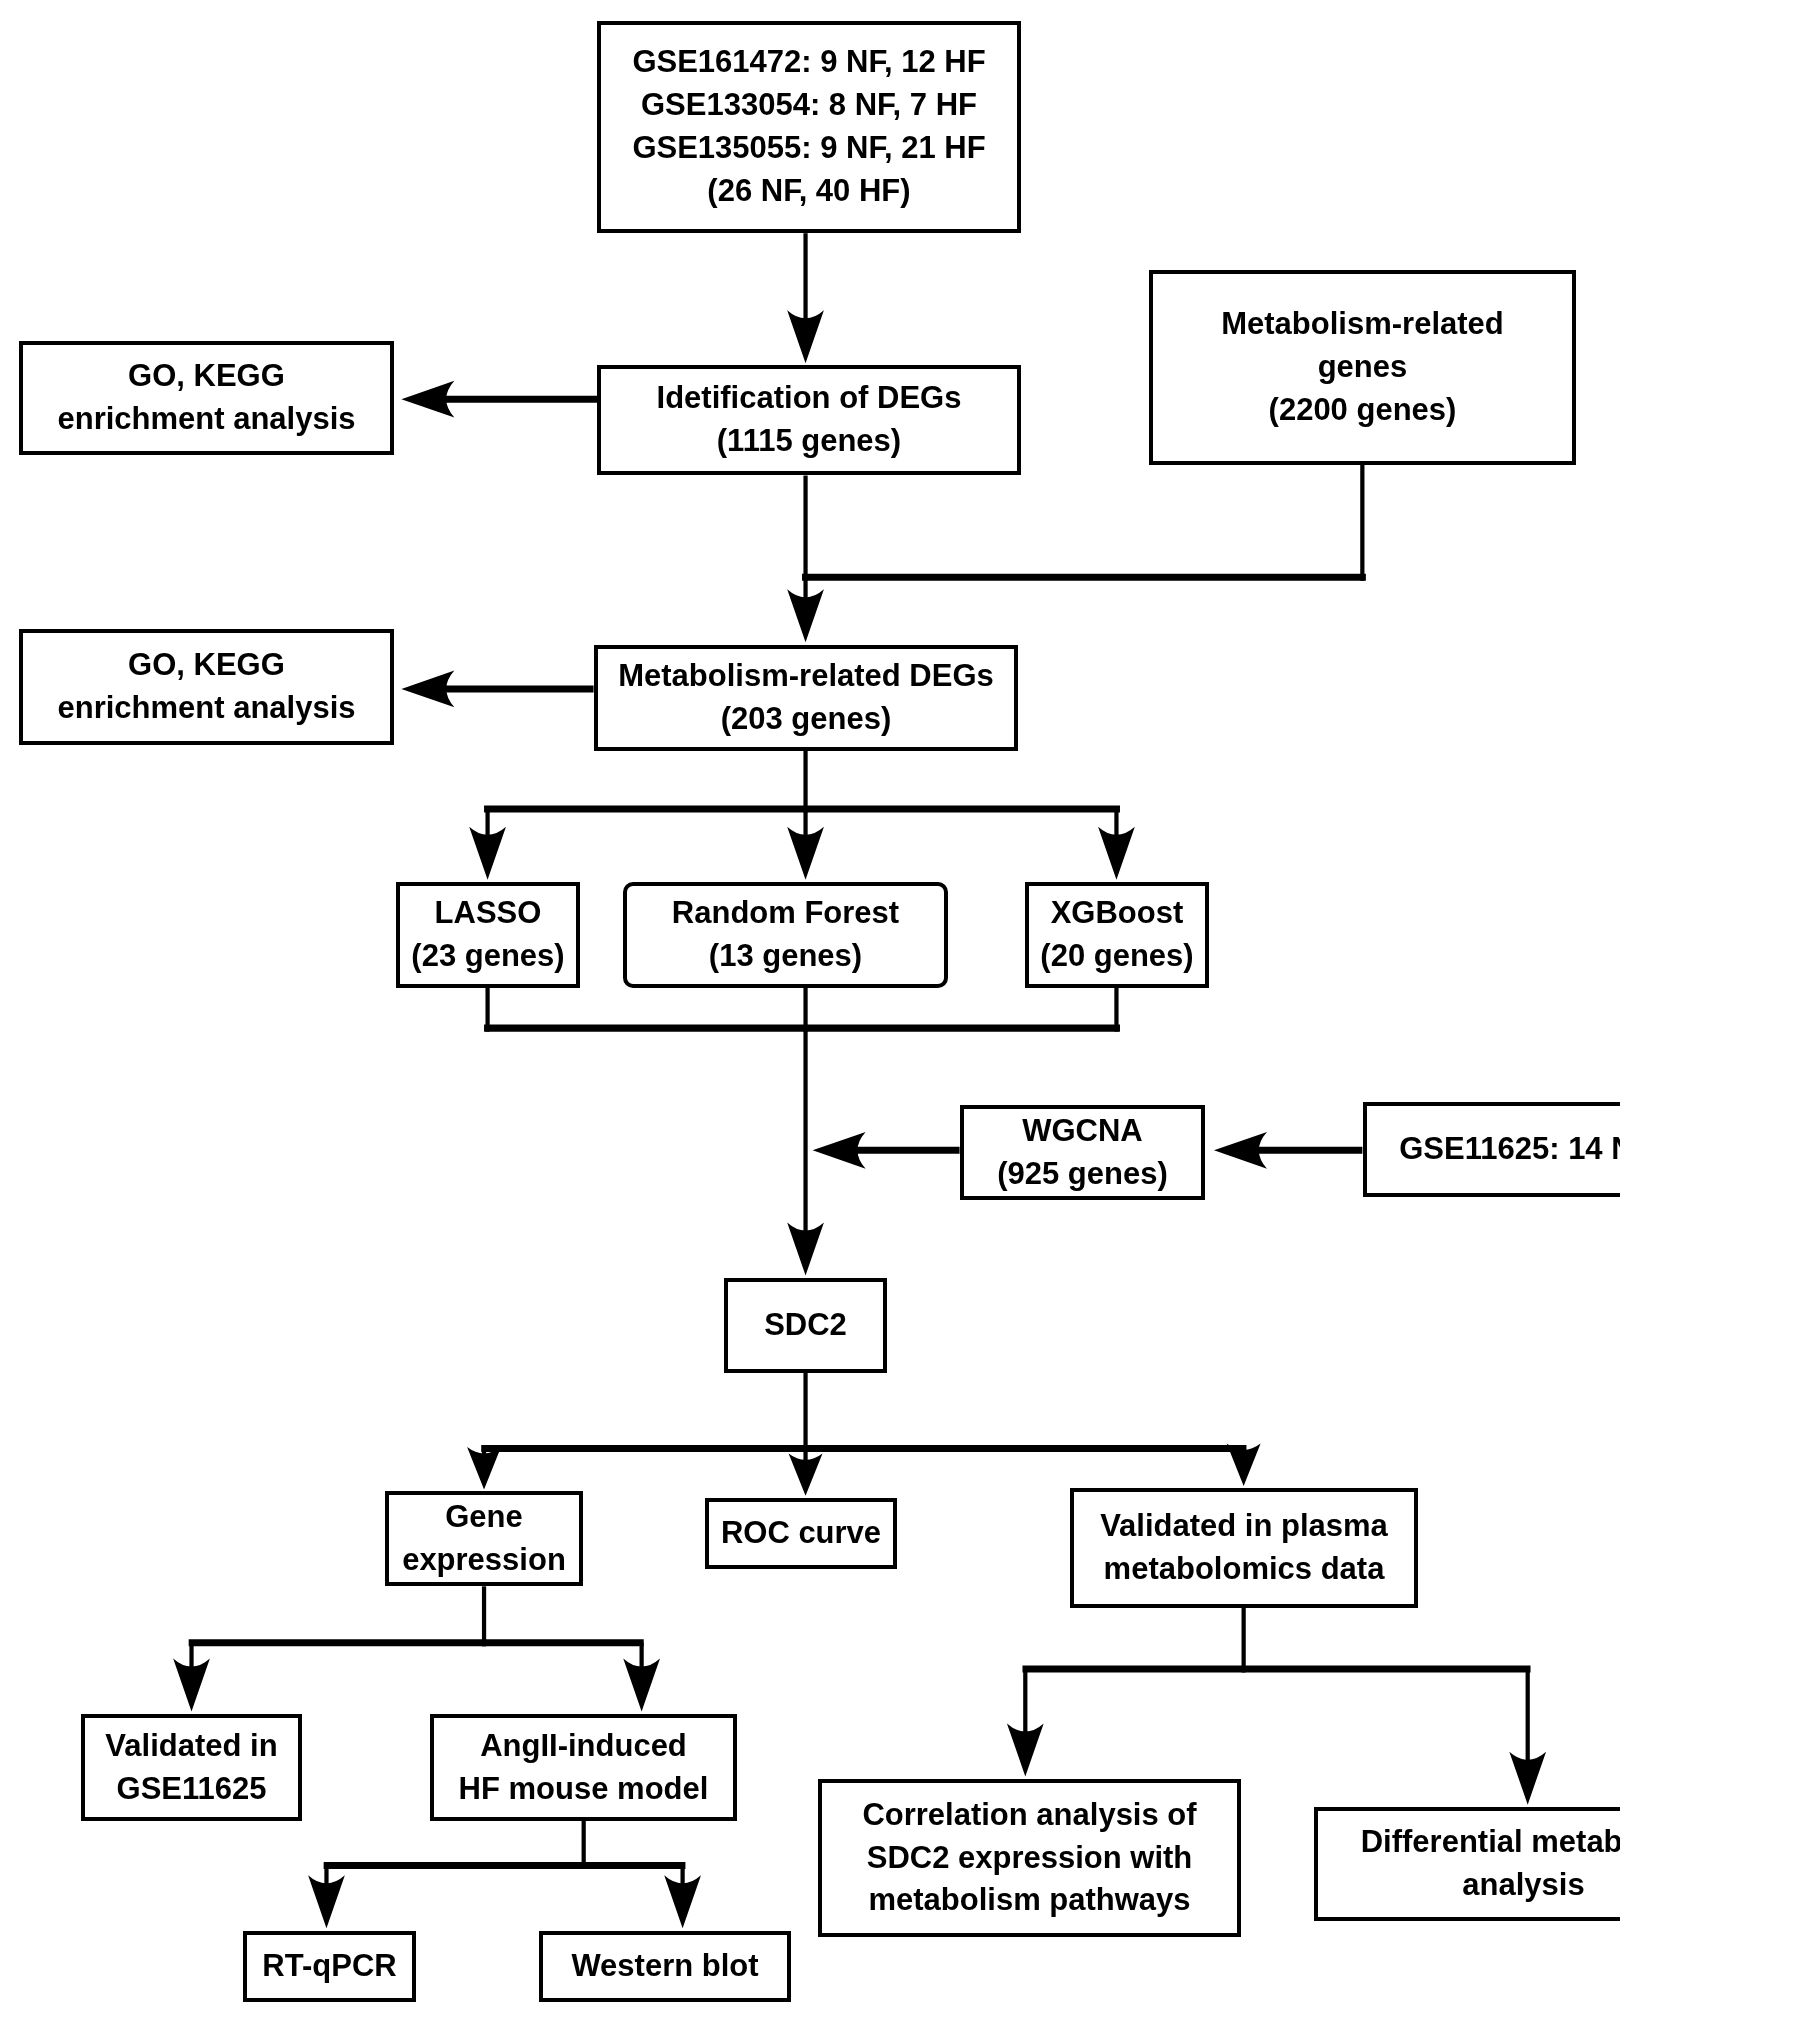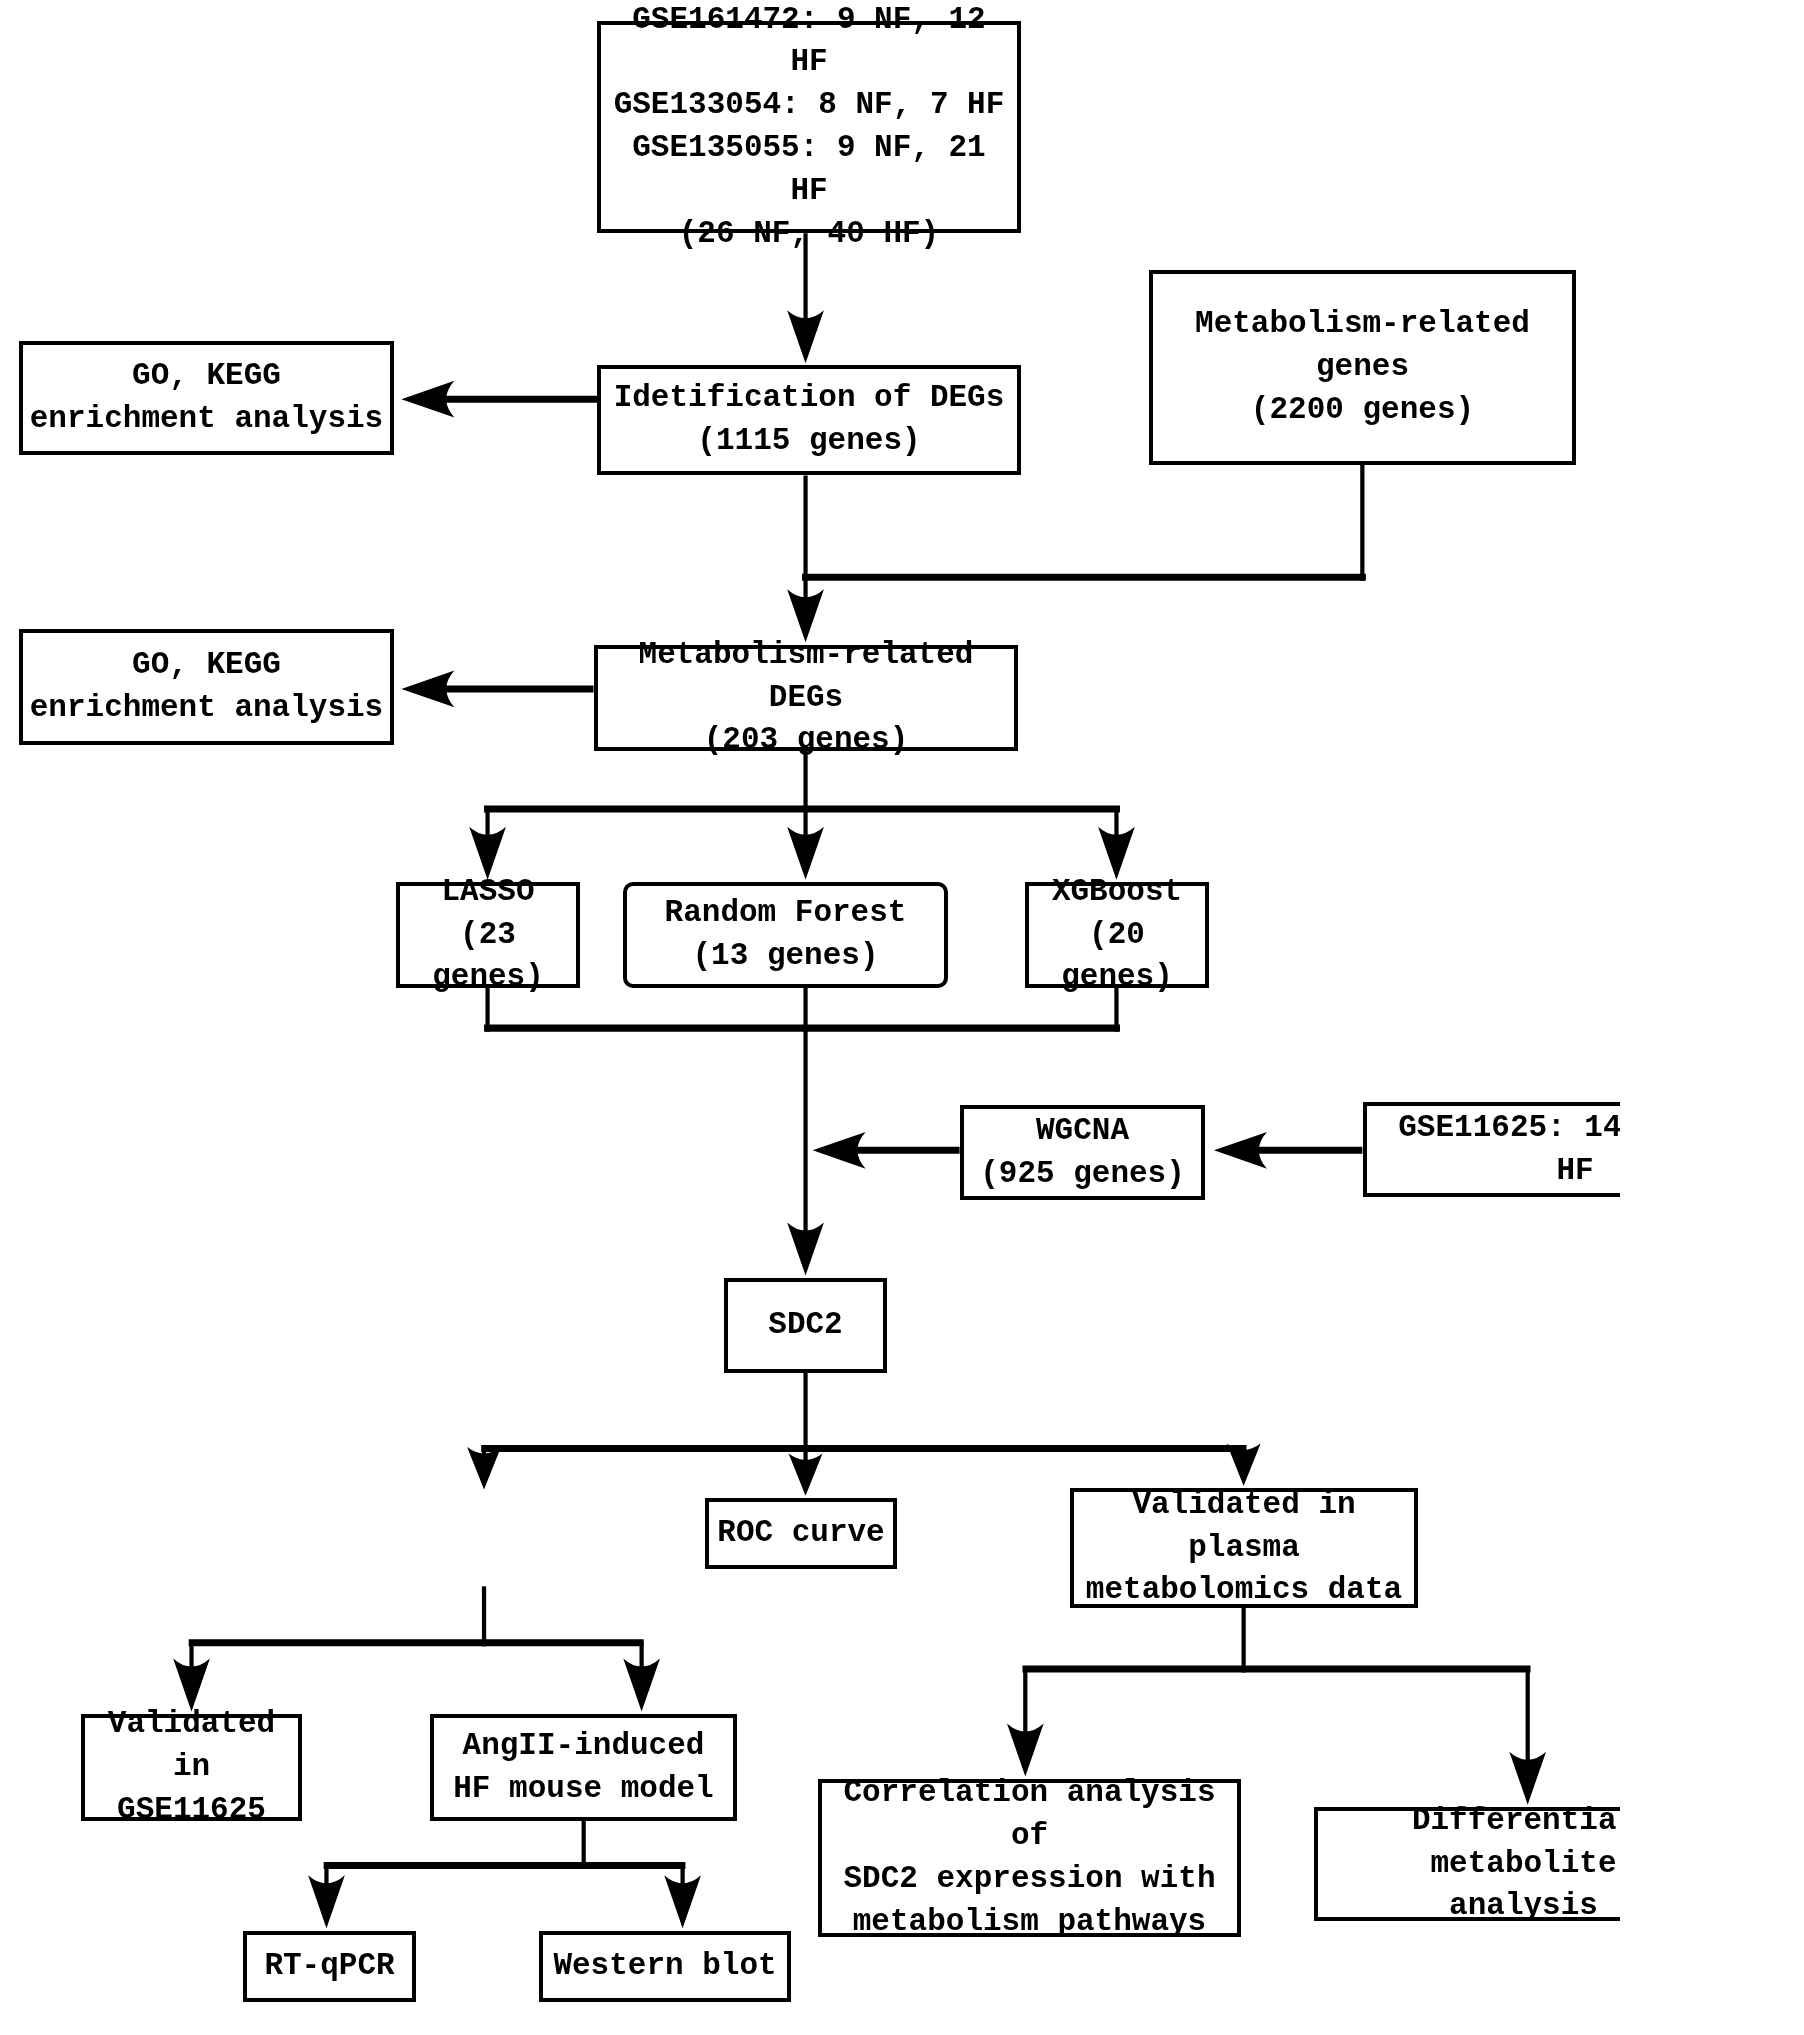--- a/index.html
+++ b/index.html
@@ -1,17 +1,17 @@
 <!DOCTYPE html>
 <html style="font-size:11.3px"><head>
 <meta charset="utf-8">
 <style>
   html,body{margin:0;padding:0;background:#ffffff;}
   #canvas{position:relative;width:1620px;height:2035px;background:#ffffff;overflow:hidden;
-          font-family:Liberation Mono, monospace;}
+          font-family:Liberation Sans, sans-serif;}
   #connectors{position:absolute;left:0;top:0;}
   .box{position:absolute;box-sizing:border-box;border:4.2px solid #000;background:#fff;
        display:flex;align-items:center;justify-content:center;text-align:center;
        font-weight:700;font-size:31px;line-height:1.38;color:#000;white-space:pre-line;
        padding:2.8px 4.2px;}
 </style>
 </head>
 <body>
 
 <div id="canvas">
@@ -119,20 +119,22 @@
   <div class="box" style="left:1025px;top:882px;width:184px;height:106px;">XGBoost
 (20 genes)</div>
 
   <div class="box" style="left:960px;top:1105px;width:245px;height:95px;">WGCNA
 (925 genes)</div>
 
   <div class="box" style="left:1363px;top:1102px;width:424px;height:95px;">GSE11625: 14 NF, 50 HF</div>
 
   <div class="box" style="left:724px;top:1278px;width:163px;height:95px;">SDC2</div>
 
+  <div class="box" style="left:385px;top:1491px;width:198px;height:95px;">Gene
+expression</div>
 
   <div class="box" style="left:705px;top:1498px;width:192px;height:71px;">ROC curve</div>
 
   <div class="box" style="left:1070px;top:1488px;width:348px;height:120px;">Validated in plasma
 metabolomics data</div>
 
   <div class="box" style="left:81px;top:1714px;width:221px;height:107px;text-align:center;">Validated in
 GSE11625</div>
 
   <div class="box" style="left:430px;top:1714px;width:307px;height:107px;">AngII-induced

